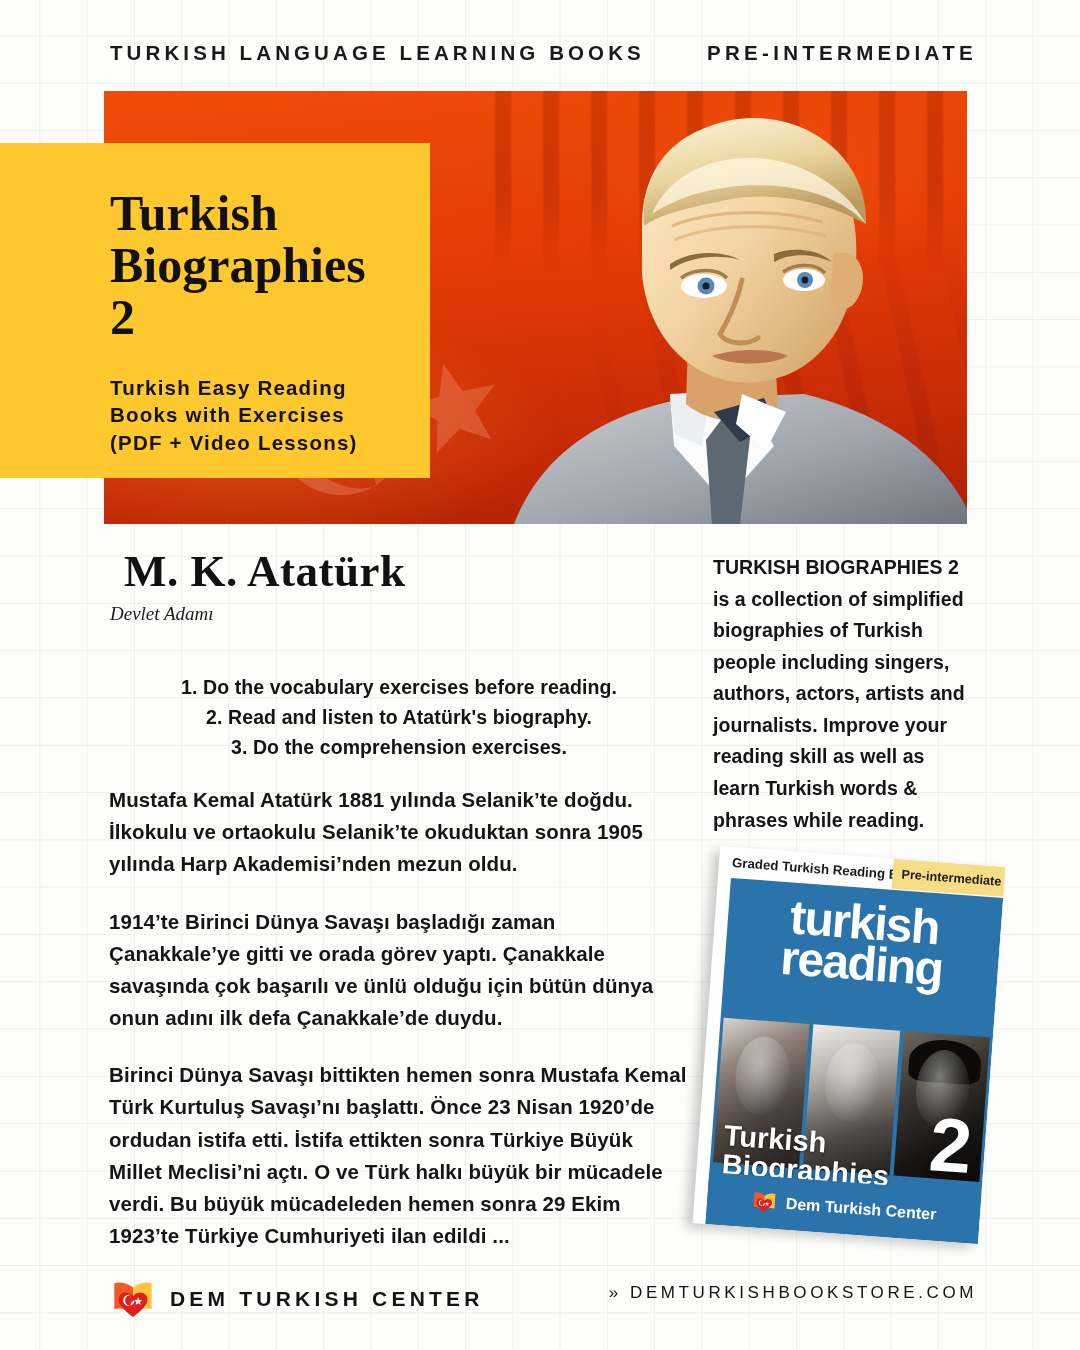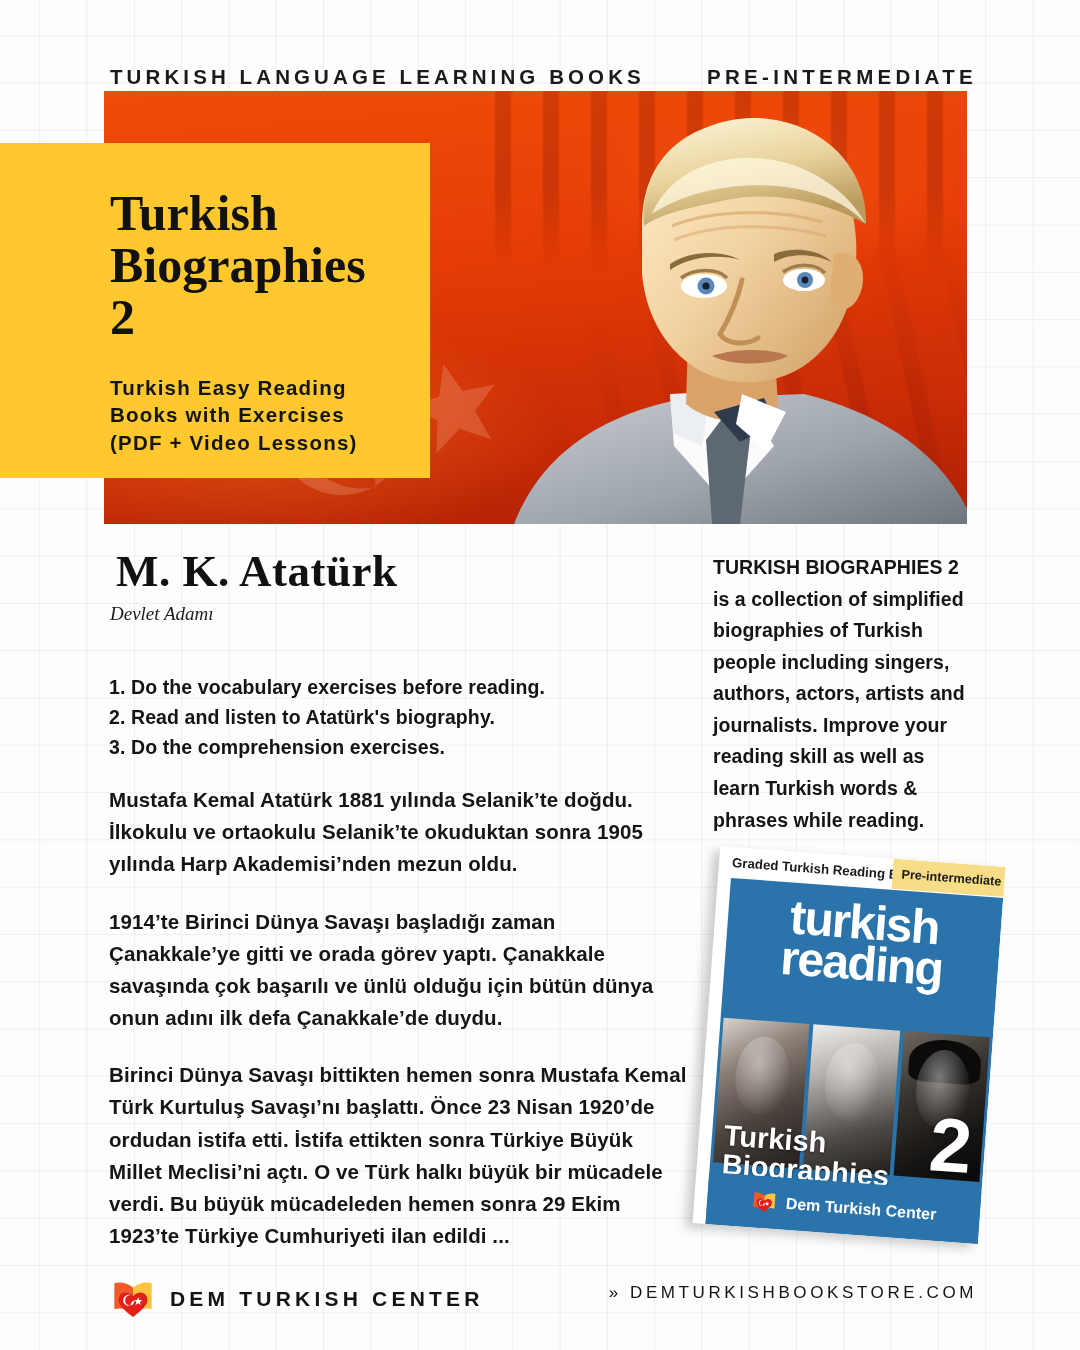--- a/index.html
+++ b/index.html
@@ -38,21 +38,20 @@
     justify-content: space-between;
     align-items: baseline;
   }
   .header-left, .header-right {
     font-family: "Liberation Sans", sans-serif;
     font-weight: bold;
     font-size: 20.5px;
     letter-spacing: 4.1px;
     color: #1a1a1a;
     white-space: nowrap;
-    margin-top: 24px;
   }
   .header-right { letter-spacing: 4.3px; }
 
   
   .hero {
     position: absolute;
     left: 104px;
     top: 91px;
     width: 863px;
     height: 433px;
@@ -155,21 +154,21 @@
     font-weight: bold;
     font-size: 20.5px;
     line-height: 1.33;
     letter-spacing: 1.2px;
     color: #141414;
   }
 
   
   .person-name {
     position: absolute;
-    left: 116px;
+    left: 124px;
     top: 545px;
     font-family: "Liberation Serif", serif;
     font-weight: bold;
     font-size: 45px;
     color: #111111;
     letter-spacing: 0.5px;
   }
   .person-role {
     position: absolute;
     left: 110px;
@@ -177,20 +176,21 @@
     font-family: "Liberation Serif", serif;
     font-style: italic;
     font-size: 19px;
     color: #1d1d1d;
   }
   .steps {
     position: absolute;
     left: 109px;
     top: 672px;
     width: 580px;
+    text-align: center;
   }
   .step {
     font-family: "Liberation Sans", sans-serif;
     font-weight: bold;
     font-size: 19.5px;
     line-height: 1.55;
     color: #141414;
     letter-spacing: 0.1px;
   }
 

